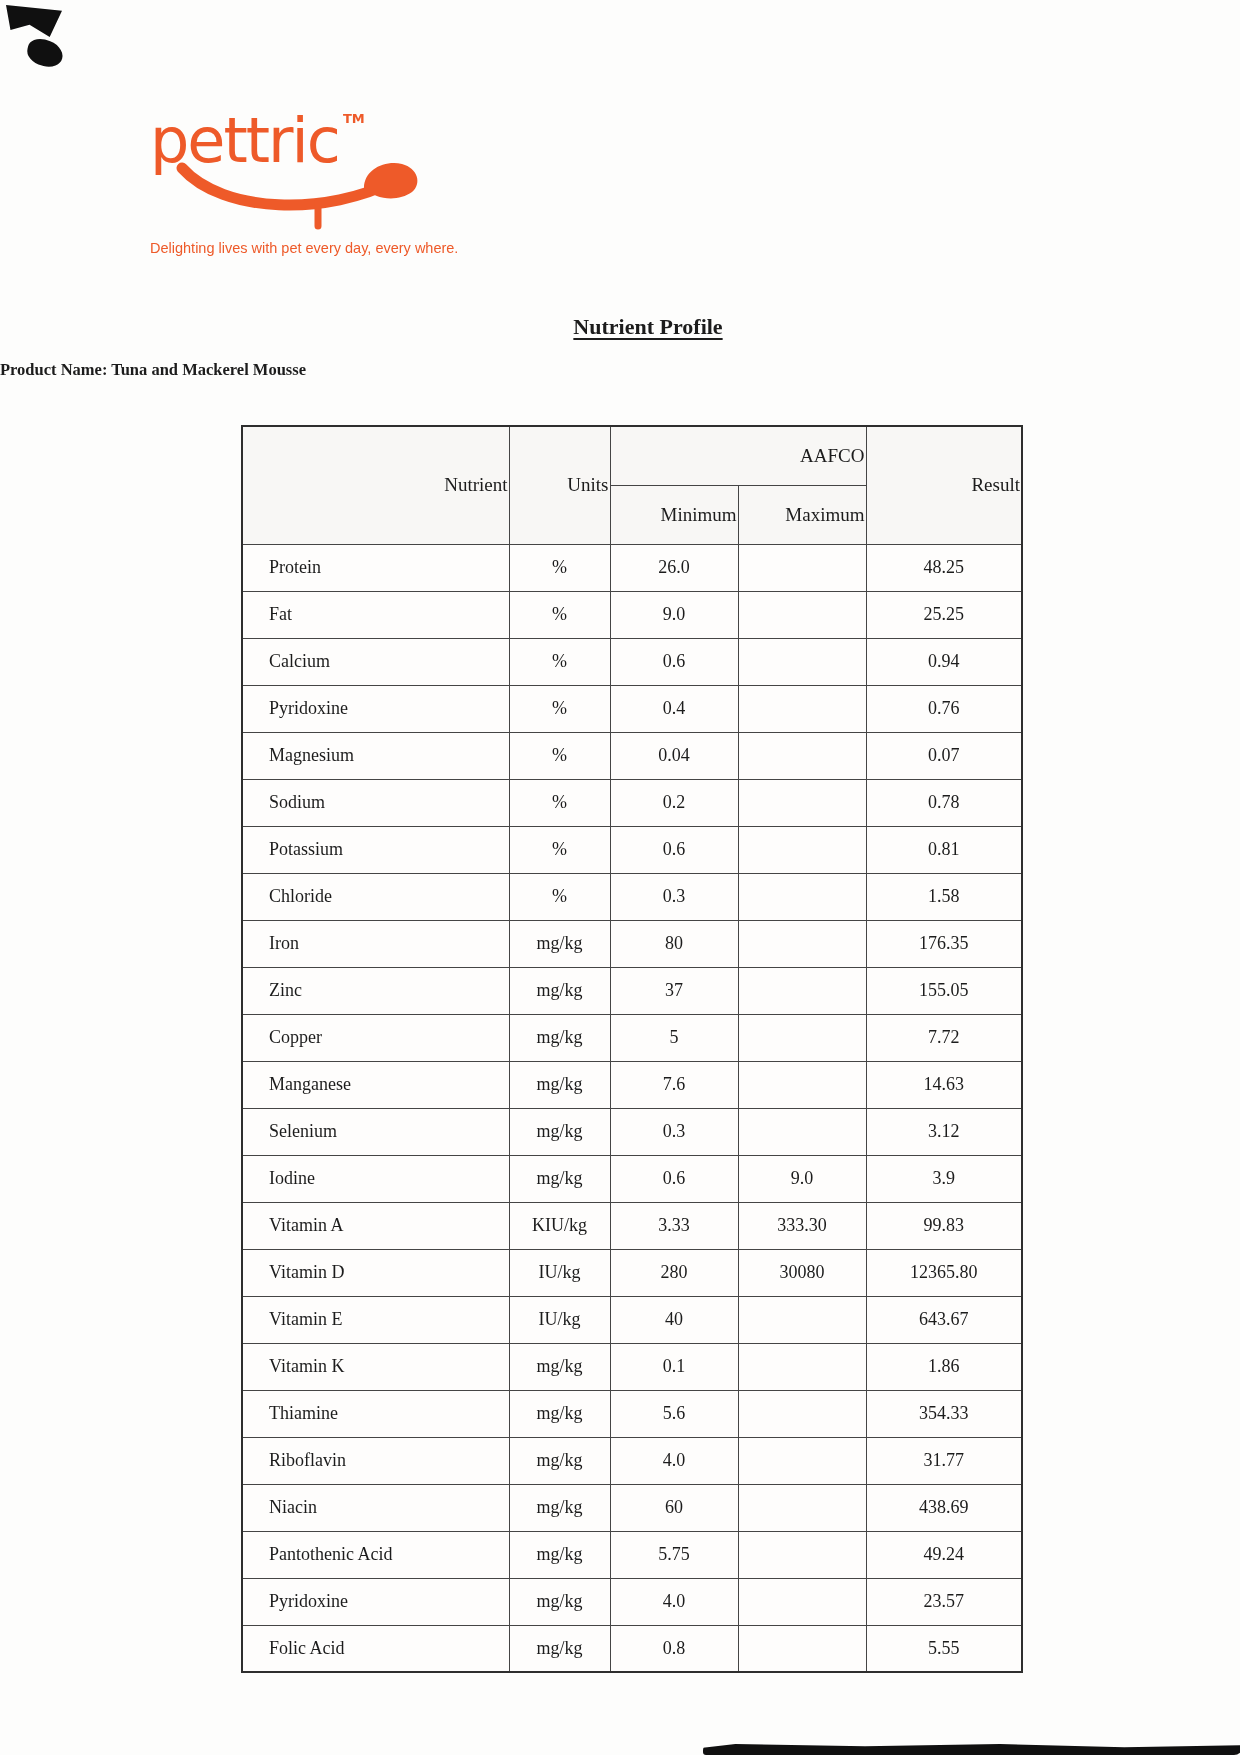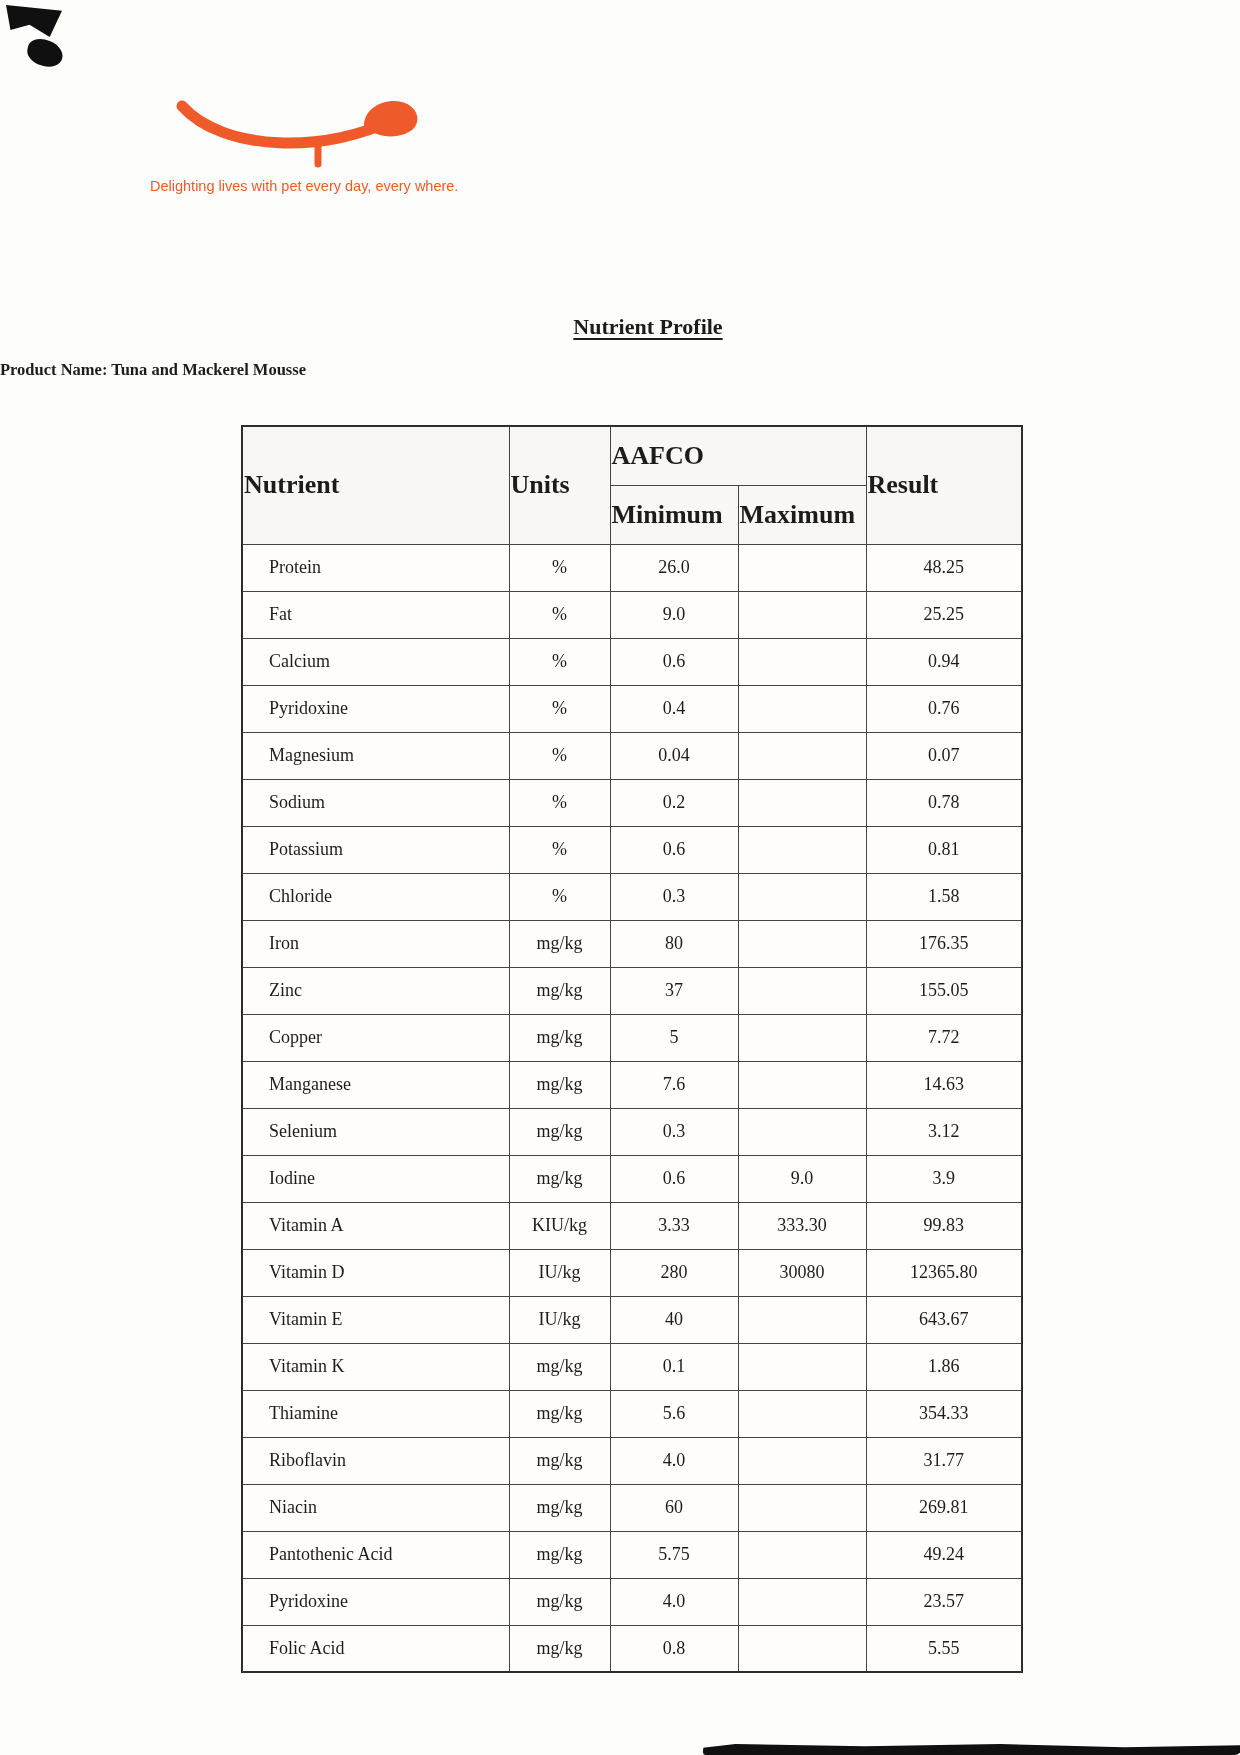--- a/index.html
+++ b/index.html
@@ -57,40 +57,43 @@
     font-size:16.5px;font-weight:700;
   }
 
   
   .table-wrap{position:absolute;left:241px;top:425px;}
   table{border-collapse:collapse;table-layout:fixed;width:780px;
     background:#fefdfc;}
   th,td{border:1.6px solid #454545;}
   table{border:2.2px solid #2e2e2e;}
   thead th{
-    font-size:26px;font-weight:700;text-align:left;
+    font-size:19px;font-weight:400;text-align:right;
     background:#f8f7f5;
   }
   thead tr{height:59px;}
   tbody tr{height:47px;}
   tbody td{font-size:18px;}
   td.c-nutrient{text-align:left;padding-left:26px;}
   td.c-units,td.c-min,td.c-max,td.c-result{text-align:center;}
 
   :root{--accent:#EE5A29;}
 </style>
 </head>
 <body>
 
 <div class="artifact artifact-tl1"></div>
 <div class="artifact artifact-tl2"></div>
 <div class="artifact artifact-bottom"></div>
 
 <div class="header">
   <div class="logo-block">
+    <div class="brand-line">
+      <span class="brand-text">pettric</span><span class="tm-mark">TM</span>
+    </div>
     <svg class="swoosh" width="260" height="72" viewBox="0 0 260 72">
       <path d="M14 10 C 55 56, 160 58, 228 22" fill="none" stroke="#EE5A29" stroke-width="11" stroke-linecap="round"></path>
       <path d="M150 44 L150 68" fill="none" stroke="#EE5A29" stroke-width="7" stroke-linecap="round"></path>
       <path d="M196 30 C 196 12, 216 2, 234 6 C 250 10, 254 26, 244 34 C 230 44, 208 42, 196 30 L 184 36 Z" fill="#EE5A29"></path>
     </svg>
     <div class="tagline">Delighting lives with pet every day, every where.</div>
   </div>
 
 </div>
 
@@ -257,21 +260,21 @@
     <td class="c-units">mg/kg</td>
     <td class="c-min">4.0</td>
     <td class="c-max"></td>
     <td class="c-result">31.77</td>
   </tr>
         <tr>
     <td class="c-nutrient">Niacin</td>
     <td class="c-units">mg/kg</td>
     <td class="c-min">60</td>
     <td class="c-max"></td>
-    <td class="c-result">269.81</td>
+    <td class="c-result">438.69</td>
   </tr>
         <tr>
     <td class="c-nutrient">Pantothenic Acid</td>
     <td class="c-units">mg/kg</td>
     <td class="c-min">5.75</td>
     <td class="c-max"></td>
     <td class="c-result">49.24</td>
   </tr>
         <tr>
     <td class="c-nutrient">Pyridoxine</td>

